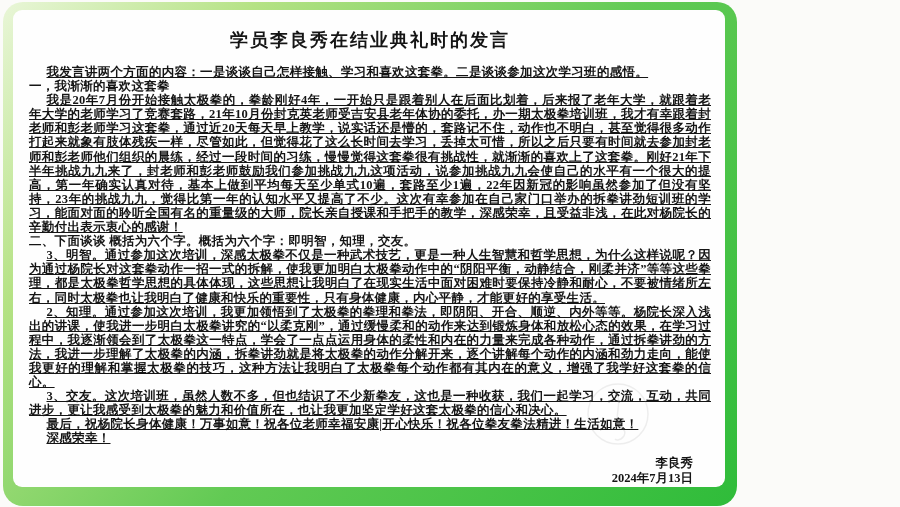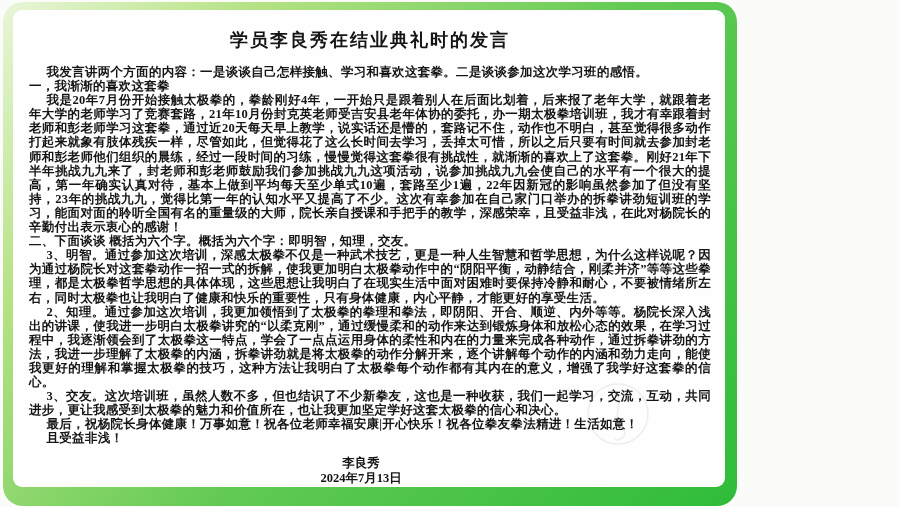--- a/index.html
+++ b/index.html
@@ -42,27 +42,27 @@
   }
 
   .doc {
     font-size: 12.5px;
     line-height: 14.1px;
     letter-spacing: 0.3px;
     text-align: justify;
     font-weight: bold;
   }
   .doc p { margin: 0; }
-  .para  { text-indent: 1.4em; }
+  .para  { text-indent: 1.4em; text-decoration: underline; }
   .flush { text-indent: 0; }
 
   .signature {
     margin-top: 10px;
     padding-right: 18px;
-    text-align: center;
+    text-align: right;
     font-size: 12.5px;
     font-weight: bold;
     line-height: 15px;
   }
 
   .watermark {
     position: absolute;
     right: 72px; bottom: 30px;
     width: 70px; height: 86px;
     opacity: 0.16;
@@ -82,21 +82,21 @@
 
     <div class="doc">
       <p class="para">我发言讲两个方面的内容：一是谈谈自己怎样接触、学习和喜欢这套拳。二是谈谈参加这次学习班的感悟。</p>
       <p class="flush">一，我渐渐的喜欢这套拳</p>
       <p class="para">我是20年7月份开始接触太极拳的，拳龄刚好4年，一开始只是跟着别人在后面比划着，后来报了老年大学，就跟着老年大学的老师学习了竞赛套路，21年10月份封克英老师受吉安县老年体协的委托，办一期太极拳培训班，我才有幸跟着封老师和彭老师学习这套拳，通过近20天每天早上教学，说实话还是懵的，套路记不住，动作也不明白，甚至觉得很多动作打起来就象有肢体残疾一样，尽管如此，但觉得花了这么长时间去学习，丢掉太可惜，所以之后只要有时间就去参加封老师和彭老师他们组织的晨练，经过一段时间的习练，慢慢觉得这套拳很有挑战性，就渐渐的喜欢上了这套拳。刚好21年下半年挑战九九来了，封老师和彭老师鼓励我们参加挑战九九这项活动，说参加挑战九九会使自己的水平有一个很大的提高，第一年确实认真对待，基本上做到平均每天至少单式10遍，套路至少1遍，22年因新冠的影响虽然参加了但没有坚持，23年的挑战九九，觉得比第一年的认知水平又提高了不少。这次有幸参加在自己家门口举办的拆拳讲劲短训班的学习，能面对面的聆听全国有名的重量级的大师，院长亲自授课和手把手的教学，深感荣幸，且受益非浅，在此对杨院长的辛勤付出表示衷心的感谢！</p>
       <p class="flush">二、下面谈谈 概括为六个字。概括为六个字：即明智，知理，交友。</p>
       <p class="para">3、明智。通过参加这次培训，深感太极拳不仅是一种武术技艺，更是一种人生智慧和哲学思想，为什么这样说呢？因为通过杨院长对这套拳动作一招一式的拆解，使我更加明白太极拳动作中的“阴阳平衡，动静结合，刚柔并济”等等这些拳理，都是太极拳哲学思想的具体体现，这些思想让我明白了在现实生活中面对困难时要保持冷静和耐心，不要被情绪所左右，同时太极拳也让我明白了健康和快乐的重要性，只有身体健康，内心平静，才能更好的享受生活。</p>
       <p class="para">2、知理。通过参加这次培训，我更加领悟到了太极拳的拳理和拳法，即阴阳、开合、顺逆、内外等等。杨院长深入浅出的讲课，使我进一步明白太极拳讲究的“以柔克刚”，通过缓慢柔和的动作来达到锻炼身体和放松心态的效果，在学习过程中，我逐渐领会到了太极拳这一特点，学会了一点点运用身体的柔性和内在的力量来完成各种动作，通过拆拳讲劲的方法，我进一步理解了太极拳的内涵，拆拳讲劲就是将太极拳的动作分解开来，逐个讲解每个动作的内涵和劲力走向，能使我更好的理解和掌握太极拳的技巧，这种方法让我明白了太极拳每个动作都有其内在的意义，增强了我学好这套拳的信心。</p>
       <p class="para">3、交友。这次培训班，虽然人数不多，但也结识了不少新拳友，这也是一种收获，我们一起学习，交流，互动，共同进步，更让我感受到太极拳的魅力和价值所在，也让我更加坚定学好这套太极拳的信心和决心。</p>
       <p class="para">最后，祝杨院长身体健康！万事如意！祝各位老师幸福安康|开心快乐！祝各位拳友拳法精进！生活如意！</p>
-      <p class="para">且受益非浅！</p>
+      <p class="para">深感荣幸！</p>
     </div>
 
     <div class="signature">
       <div>李良秀</div>
       <div>2024年7月13日</div>
     </div>
 
     <svg class="watermark" viewBox="0 0 70 86">
       <circle cx="35" cy="43" r="30" fill="none" stroke="#9a9a9a" stroke-width="1.5"></circle>
       <path d="M30 18 C 44 30, 26 48, 40 58 C 46 63, 36 72, 32 68" fill="none" stroke="#9a9a9a" stroke-width="1.5"></path>

